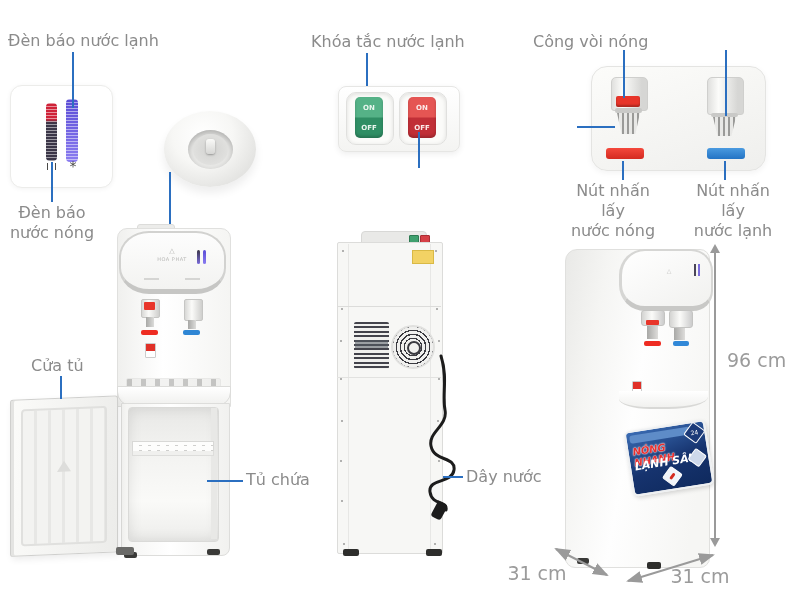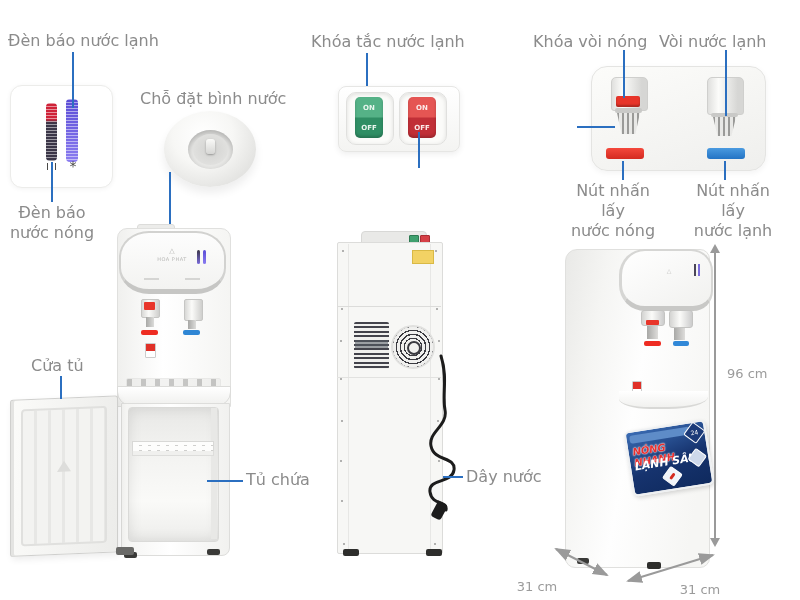--- a/index.html
+++ b/index.html
@@ -3,21 +3,21 @@
 <meta charset="utf-8">
 <style>
   html,body{margin:0;padding:0;background:#fff;}
   #stage{position:relative;width:800px;height:600px;background:#ffffff;overflow:hidden;
          font-family:"DejaVu Sans","Liberation Sans",sans-serif;}
   .abs{position:absolute;}
   .lbl{position:absolute;font-size:16px;color:#8b8b8b;line-height:1.25;white-space:nowrap;}
   .lbl.multi{white-space:pre-line;}
   .lbl.ctr{text-align:center;}
   .lbl.rt{text-align:right;}
-  .dim{position:absolute;font-size:13px;color:#9b9b9b;margin-top:17px;}
+  .dim{position:absolute;font-size:19px;color:#9b9b9b;}
   .clv{position:absolute;width:2px;background:#2b6fc0;}
   .clh{position:absolute;height:2px;background:#2b6fc0;}
   .whitebox{background:#fff;border:1px solid #ececea;border-radius:12px;box-shadow:0 1px 5px rgba(0,0,0,.05);}
   .ledbar{position:absolute;border-radius:4px;
     background-image:repeating-linear-gradient(180deg,rgba(255,255,255,.55) 0 1px,rgba(255,255,255,0) 1px 3px);}
   .tri{position:absolute;width:0;height:0;}
   .foot{position:absolute;background:#3a3a38;border-radius:2px;}
   .warnsticker{position:absolute;width:9px;height:13px;border:1px solid #ccc;background:#fff;border-radius:1px;}
   .warnsticker:before{content:"";position:absolute;left:0;top:0;width:100%;height:7px;background:#e03028;}
   svg{position:absolute;overflow:visible;}
@@ -31,21 +31,20 @@
   <div class="ledbar" style="left:46px;top:103px;width:11px;height:58px;background-color:#3a3547;background-image:repeating-linear-gradient(180deg,rgba(255,255,255,.5) 0 1px,rgba(255,255,255,0) 1px 3px),linear-gradient(180deg,#cf2238 0 28%,#3a3547 34% 100%);"></div>
   <div class="ledbar" style="left:66px;top:99px;width:12px;height:63px;background-color:#6a5ae0;background-image:repeating-linear-gradient(180deg,rgba(255,255,255,.5) 0 1px,rgba(255,255,255,0) 1px 3px),linear-gradient(180deg,#5a4cd6,#8a7cf0);"></div>
   <div class="abs" style="left:47px;top:163px;width:9px;height:7px;background:repeating-linear-gradient(90deg,#4a4a48 0 1.5px,transparent 1.5px 4px);"></div>
   <div class="abs" style="left:67px;top:158px;width:12px;font-size:14px;color:#4a4a48;text-align:center;">*</div>
   <div class="lbl" style="left:8px;top:31px;">Đèn báo nước lạnh</div>
   <div class="clv" style="left:72px;top:52px;height:56px;"></div>
   <div class="lbl multi ctr" style="left:6px;top:203px;width:92px;">Đèn báo
 nước nóng</div>
   <div class="clv" style="left:51px;top:162px;height:40px;"></div>
 
-  <div class="lbl" style="left:140px;top:89px;">Chỗ đặt bình nước</div>
   <div class="abs" style="left:164px;top:111px;width:92px;height:76px;border-radius:50%;background:radial-gradient(ellipse at 42% 32%,#ffffff 0%,#f7f7f5 40%,#e2e2e0 78%,#efefed 100%);box-shadow:0 6px 10px rgba(0,0,0,.07);"></div>
   <div class="abs" style="left:188px;top:130px;width:45px;height:39px;border-radius:50%;background:#e8e8e6;box-shadow:inset 0 3px 6px rgba(0,0,0,.25);"></div>
   <div class="abs" style="left:193px;top:134px;width:35px;height:31px;border-radius:50%;background:radial-gradient(#d2d2d0,#e6e6e4);"></div>
   <div class="abs" style="left:206px;top:139px;width:9px;height:15px;border-radius:3px;background:linear-gradient(#fafaf8,#d6d6d4);box-shadow:0 1px 2px rgba(0,0,0,.3);"></div>
   <div class="clv" style="left:169px;top:172px;height:56px;"></div>
 
   <div class="lbl" style="left:311px;top:32px;">Khóa tắc nước lạnh</div>
   <div class="clv" style="left:366px;top:53px;height:62px;"></div>
   <div class="abs" style="left:338px;top:86px;width:120px;height:64px;border-radius:8px;background:linear-gradient(#ffffff,#f4f4f2);border:1px solid #e6e6e4;box-shadow:0 2px 6px rgba(0,0,0,.07);"></div>
   <div class="abs" style="left:346px;top:92px;width:46px;height:51px;border-radius:10px;background:#fbfbf9;border:1px solid #e0e0de;box-shadow:inset 0 1px 4px rgba(0,0,0,.12);"></div>
@@ -53,22 +52,21 @@
   <div class="abs" style="left:355px;top:97px;width:28px;height:41px;border-radius:5px;background:linear-gradient(180deg,#55b287 0 48%,#2f8e64 52% 100%);box-shadow:inset 0 -2px 3px rgba(0,0,0,.2);color:#eaf6ef;font-size:7px;font-weight:bold;text-align:center;">
       <div style="margin-top:7px;">ON</div>
       <div style="margin-top:12px;">OFF</div>
   </div>
   <div class="abs" style="left:408px;top:97px;width:28px;height:41px;border-radius:5px;background:linear-gradient(180deg,#e55553 0 48%,#c12f37 52% 100%);box-shadow:inset 0 -2px 3px rgba(0,0,0,.2);color:#fbe9e9;font-size:7px;font-weight:bold;text-align:center;">
       <div style="margin-top:7px;">ON</div>
       <div style="margin-top:12px;">OFF</div>
   </div>
   <div class="clv" style="left:418px;top:132px;height:36px;"></div>
 
-  <div class="lbl" style="left:533px;top:32px;">Khóa vòi nóng</div>
-  <div class="lbl" style="left:659px;top:32px;">Vòi nước lạnh</div>
+  <div class="lbl" style="left:533px;top:32px;">Công vòi nóng</div>
   <div class="abs" style="left:591px;top:66px;width:173px;height:103px;border-radius:16px;background:linear-gradient(160deg,#fcfcfa,#efefed);border:1px solid #e4e4e2;box-shadow:0 2px 6px rgba(0,0,0,.05);"></div>
 
   <div class="abs" style="left:611px;top:77px;width:35px;height:32px;border-radius:5px 5px 3px 3px;background:linear-gradient(90deg,#e0e0de,#fcfcfa 30%,#d6d6d4 85%);border:1px solid #cfcfcd;"></div>
   <div class="abs" style="left:616px;top:96px;width:24px;height:11px;border-radius:2px;background:#e8352a;box-shadow:inset 0 -2px 2px rgba(0,0,0,.25);"></div>
   <div class="abs" style="left:615px;top:108px;width:27px;height:5px;background:#c9c9c7;border-radius:2px;"></div>
   <div class="abs" style="left:617px;top:113px;width:23px;height:21px;background:repeating-linear-gradient(90deg,#9a9a98 0 2px,#e8e8e6 2px 5px);clip-path:polygon(0 0,100% 0,80% 100%,20% 100%);"></div>
 
   <div class="abs" style="left:707px;top:77px;width:35px;height:36px;border-radius:5px 5px 3px 3px;background:linear-gradient(90deg,#e0e0de,#fcfcfa 30%,#d6d6d4 85%);border:1px solid #cfcfcd;"></div>
   <div class="abs" style="left:711px;top:113px;width:27px;height:4px;background:#c9c9c7;border-radius:2px;"></div>
   <div class="abs" style="left:713px;top:117px;width:23px;height:19px;background:repeating-linear-gradient(90deg,#9a9a98 0 2px,#e8e8e6 2px 5px);clip-path:polygon(0 0,100% 0,80% 100%,20% 100%);"></div>

